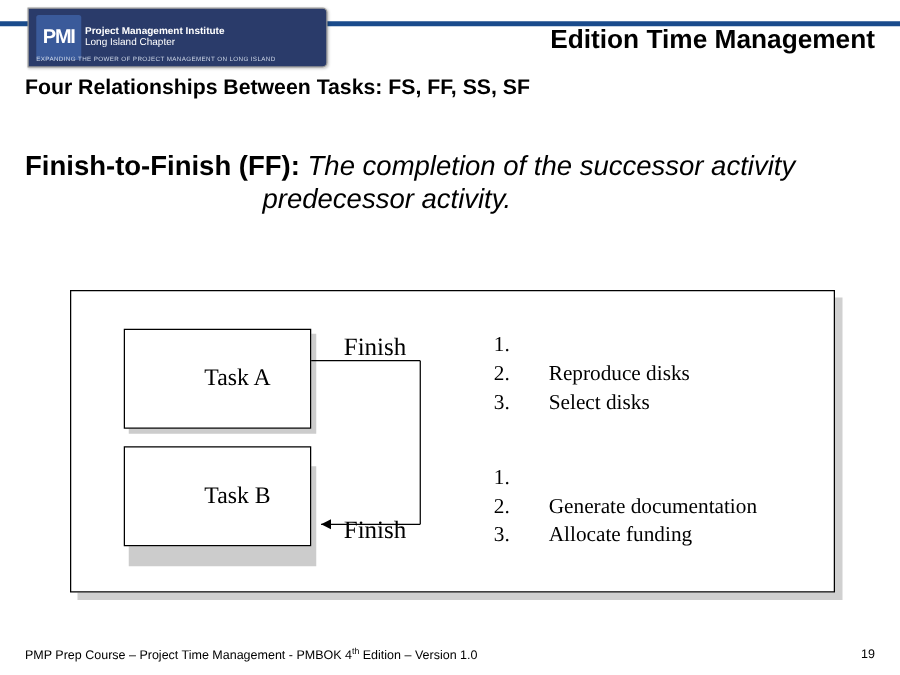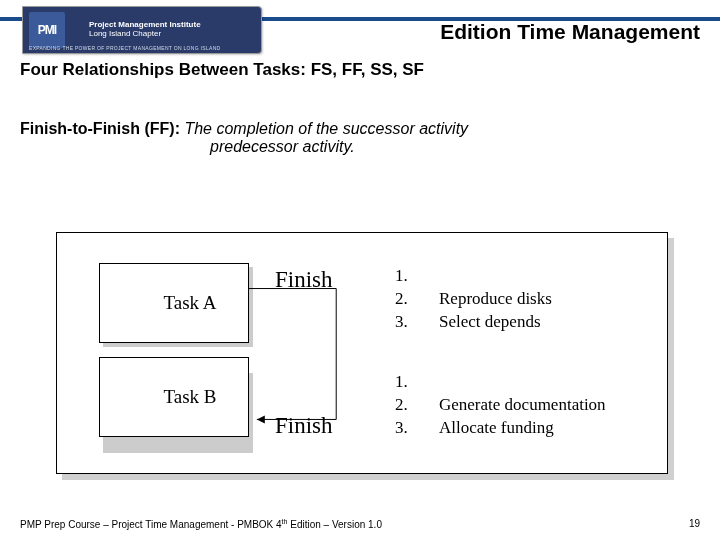--- a/index.html
+++ b/index.html
@@ -32,32 +32,32 @@
     align-items: center;
     padding-left: 6px;
     box-shadow: 1px 1px 2px rgba(0,0,0,.2);
   }
   .logo-square {
     width: 36px;
     height: 36px;
     background: #3a5a9a;
     color: #fff;
     font-weight: bold;
-    font-size: 12px;
+    font-size: 16px;
     display: flex;
     align-items: center;
     justify-content: center;
     letter-spacing: -1px;
     border-radius: 2px;
   }
   .logo-text {
     color: #fff;
     font-size: 8px;
     line-height: 1.1;
-    margin-left: 24px;
+    margin-left: 3px;
   }
   .logo-text .l1 { font-weight: bold; }
   .logo-sub {
     position: absolute;
     bottom: 2px;
     left: 6px;
     right: 4px;
     font-size: 5px;
     color: #cfd8e8;
     letter-spacing: .3px;
@@ -78,21 +78,21 @@
     font-weight: bold;
     font-size: 17px;
     color: #000;
     line-height: 1.12;
   }
   .body-text {
     position: absolute;
     top: 120px;
     left: 20px;
     right: 20px;
-    font-size: 16px;
+    font-size: 22px;
     color: #000;
   }
   .body-text .bold { font-weight: bold; }
   .body-text .ital { font-style: italic; }
   .body-indent {
     margin-left: 190px;
     font-style: italic;
   }
   .diagram-wrap {
     position: absolute;
@@ -133,21 +133,21 @@
     position: absolute;
     width: 150px;
     height: 80px;
     background: #ccc;
   }
   .task-a-sh { top: 34px; left: 46px; }
   .task-b-sh { top: 140px; left: 46px; }
   .conn-label {
     position: absolute;
     font-family: "Times New Roman", serif;
-    font-size: 23px;
+    font-size: 20px;
   }
   .lbl-finish-top { top: 34px; left: 218px; }
   .lbl-finish-bot { top: 180px; left: 218px; }
   .svg-conn {
     position: absolute;
     top: 0; left: 0;
     width: 100%; height: 100%;
     pointer-events: none;
   }
   .list-col {
@@ -223,21 +223,21 @@
     <div class="list-col list-a">
       <div class="row">
           <span class="num">1.</span>
         </div>
       <div class="row">
           <span class="num">2.</span>
           <span>Reproduce disks</span>
         </div>
       <div class="row">
           <span class="num">3.</span>
-          <span>Select depends</span>
+          <span>Select disks</span>
         </div>
     </div>
 
     <div class="list-col list-b">
       <div class="row">
           <span class="num">1.</span>
         </div>
       <div class="row">
           <span class="num">2.</span>
           <span>Generate documentation</span>

